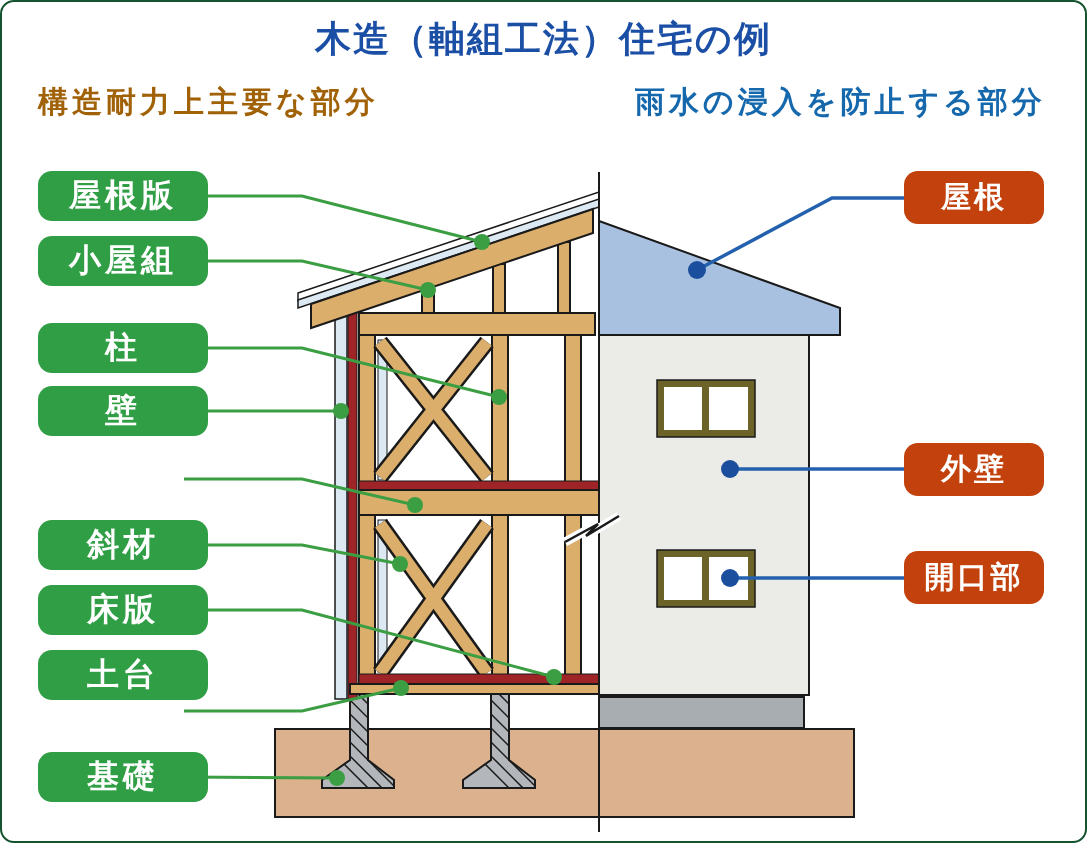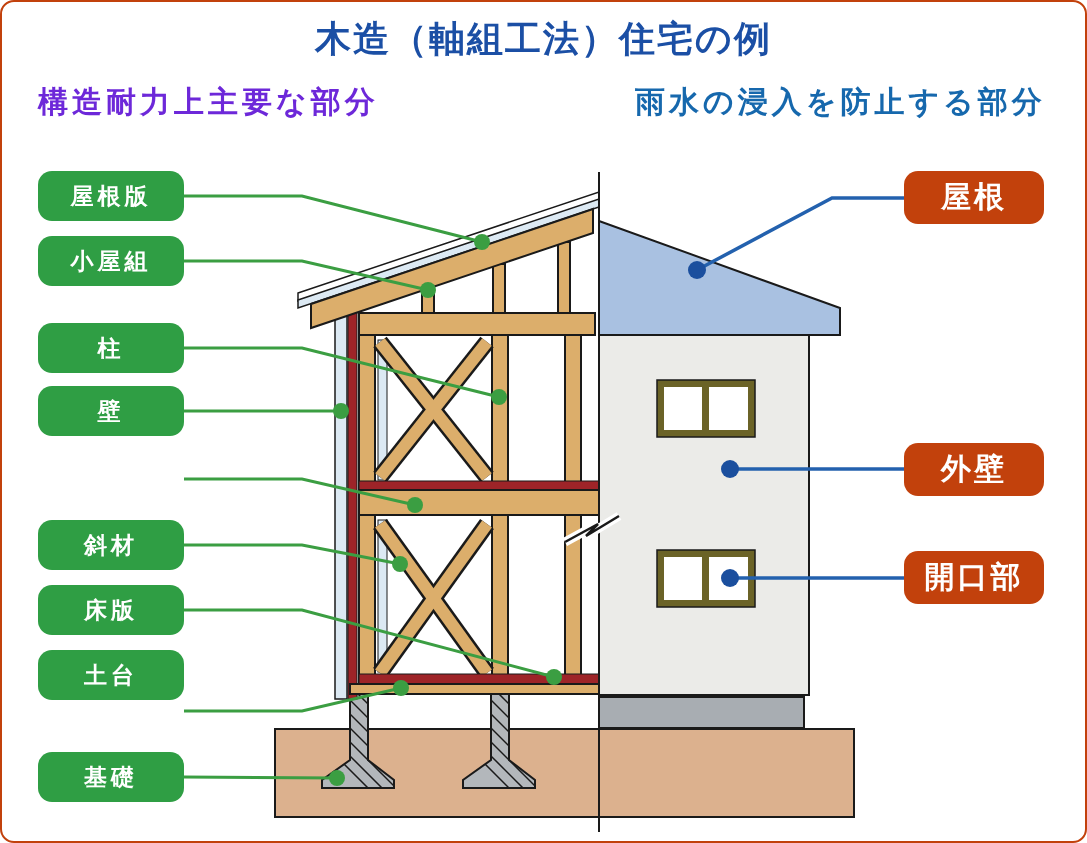--- a/index.html
+++ b/index.html
@@ -1,43 +1,43 @@
 <!DOCTYPE html>
 <html><head>
 <meta charset="utf-8">
 <style>
   html,body{margin:0;padding:0;background:#ffffff;}
   .canvas{
     position:relative;
     width:1087px;height:843px;
     background:#ffffff;
-    border:2px solid #c2410c;
+    border:2px solid #14532d;
     border-radius:14px;
     box-sizing:border-box;
     overflow:hidden;
     font-family:"Liberation Sans","DejaVu Sans",sans-serif;
   }
   .title{
     position:absolute;left:0;right:0;top:13px;
     text-align:center;
     font-size:36px;font-weight:bold;letter-spacing:2px;
     color:#1b4fa5;
   }
   .hdr{
     position:absolute;top:80px;
     font-size:30px;font-weight:bold;letter-spacing:4px;
     white-space:nowrap;
   }
-  .hdr-left{left:36px;color:#6d28d9;}
+  .hdr-left{left:36px;color:#a16207;}
   .hdr-right{left:633px;color:#1668ad;}
   .diagram-svg{position:absolute;left:0;top:0;width:1087px;height:843px;}
   .glabel{
-    position:absolute;left:36px;width:146px;height:50px;
+    position:absolute;left:36px;width:170px;height:50px;
     background:#2f9e44;border-radius:14px;
-    color:#ffffff;font-size:23px;font-weight:bold;letter-spacing:4px;
+    color:#ffffff;font-size:32px;font-weight:bold;letter-spacing:4px;
     display:flex;align-items:center;justify-content:center;
     white-space:nowrap;
   }
   .blabel{
     position:absolute;left:902px;width:140px;height:53px;
     background:#c2410c;border-radius:14px;
     color:#ffffff;font-size:30px;font-weight:bold;letter-spacing:3px;
     display:flex;align-items:center;justify-content:center;
     white-space:nowrap;
   }

